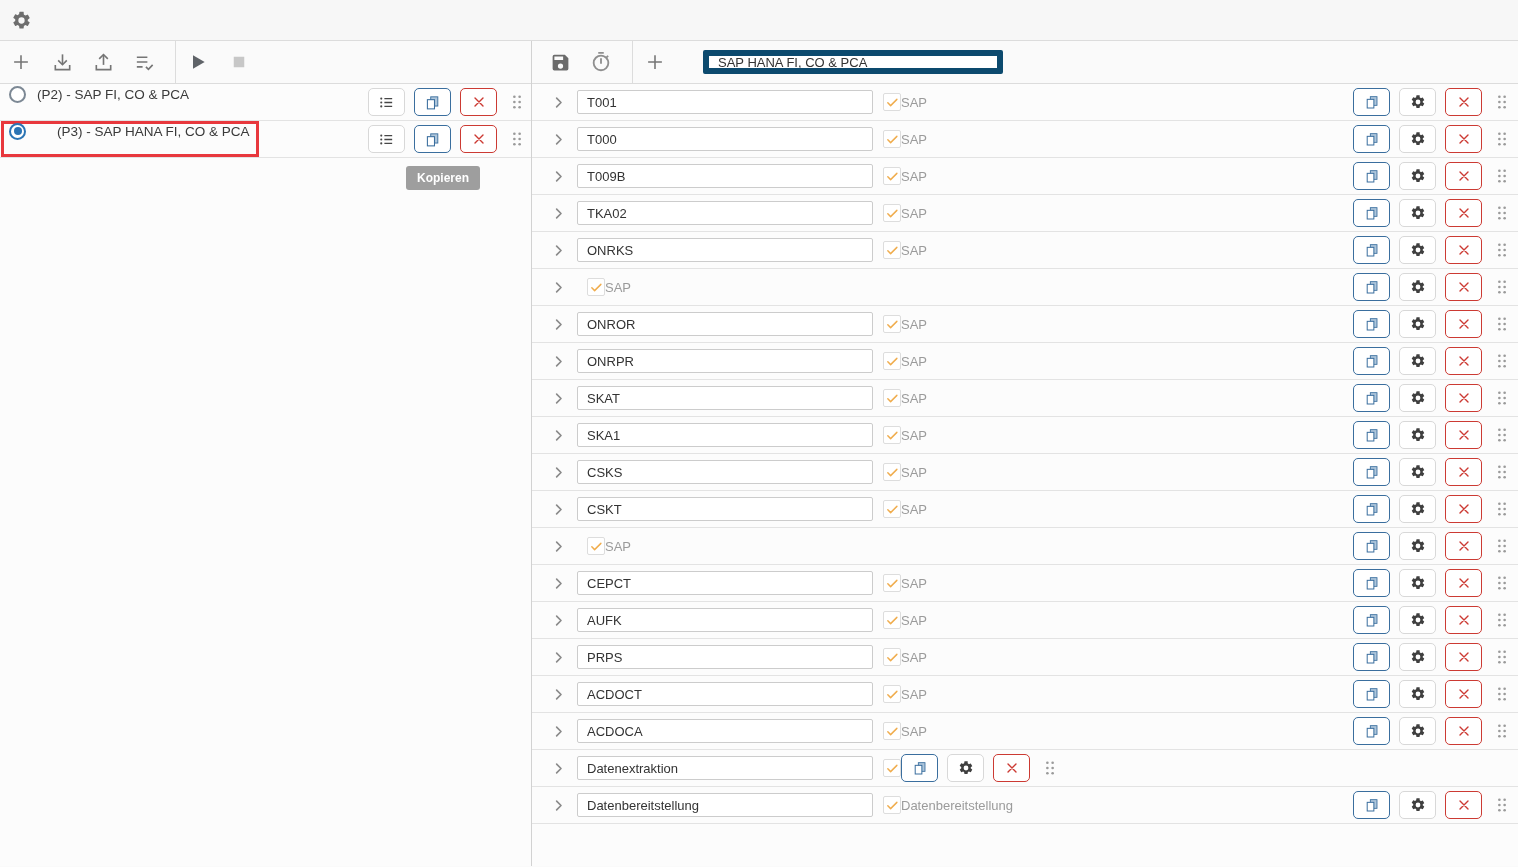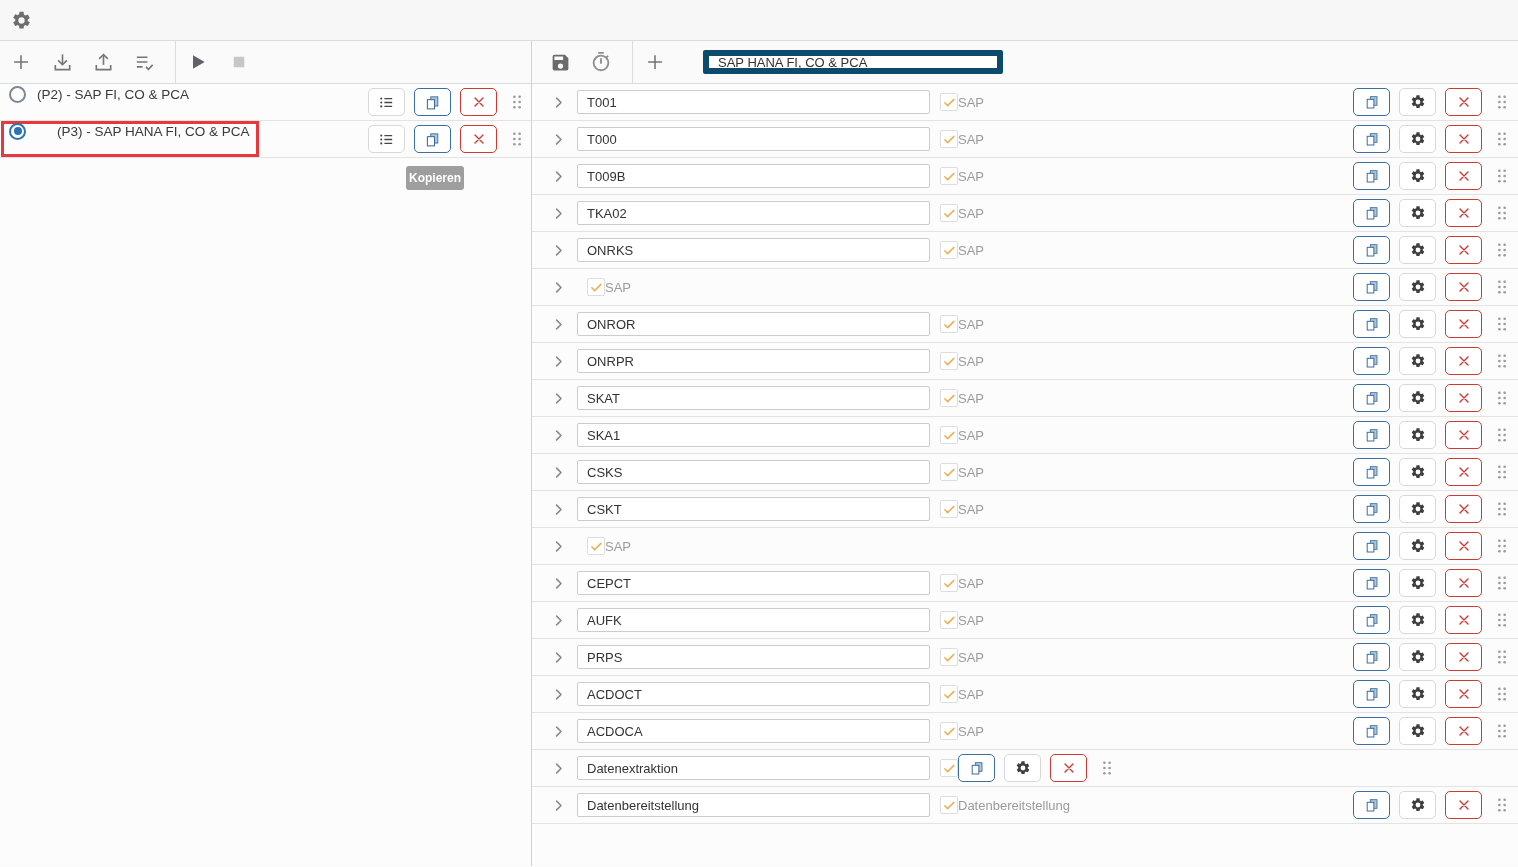--- a/index.html
+++ b/index.html
@@ -71,27 +71,27 @@
     cursor:pointer; padding:0; margin-left:9px; flex:none;
   }
   .btn-plain { border:1px solid #d8d8d8; }
   .btn-blue  { border:1px solid #3a6e9e; }
   .btn-red   { border:1px solid #cc3a33; }
   .drag { margin-left:12px; width:16px; display:flex; justify-content:center; cursor:grab; flex:none; }
   
   .tooltip {
     position:absolute; left:406px; top:125px; z-index:5;
     background:#9e9e9e; color:#fff; font-weight:bold; font-size:12px;
-    padding:5px 3px; border-radius:3px; white-space:nowrap;
+    padding:5px 11px; border-radius:3px; white-space:nowrap;
   }
   
   .rrow { padding-left:16px; padding-right:8px; }
   .chev { width:20px; margin-right:9px; flex:none; }
   .name-input {
-    width:353px; height:24px; border:1px solid #ccc; border-radius:2px;
+    width:296px; height:24px; border:1px solid #ccc; border-radius:2px;
     background:#fff; padding:8px 9px; font-size:13px; color:#333;
     font-family:"Liberation Sans", sans-serif; outline:none; flex:none;
   }
   .chk {
     width:18px; height:18px; margin-left:10px; flex:none;
     border:1px solid #ddd; border-radius:2px; background:#fff;
     display:flex; align-items:center; justify-content:center; cursor:pointer;
   }
   .category { flex:1; text-align:left; color:#9b9b9b; font-size:13px; }
   svg { display:block; }

